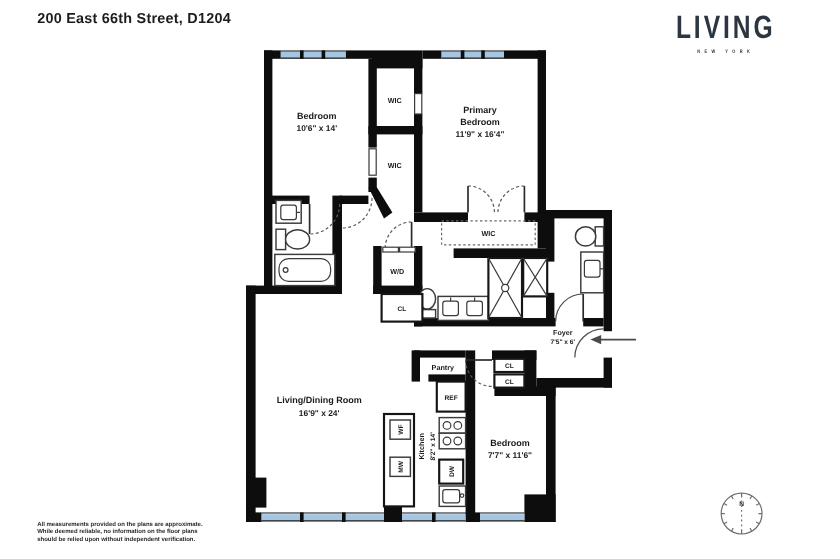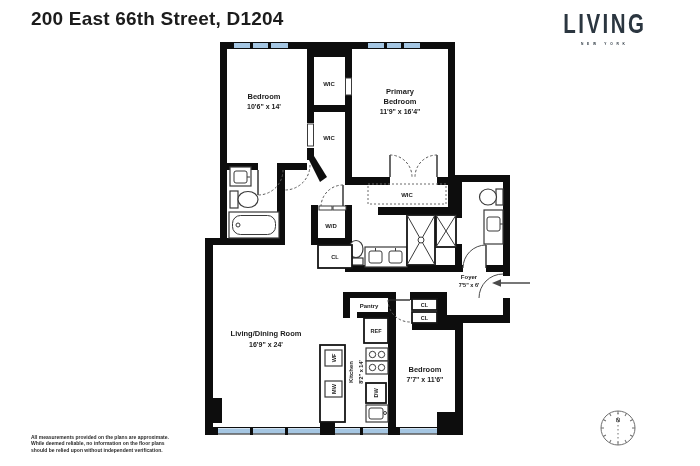--- a/index.html
+++ b/index.html
@@ -1,18 +1,18 @@
 <!DOCTYPE html>
 <html><head>
 <meta charset="utf-8">
 <style>
   html,body{margin:0;padding:0;background:#ffffff;}
   #canvas{position:relative;width:700px;height:466px;background:#fff;overflow:hidden;
           font-family:"Liberation Sans",sans-serif;}
-  #plan-title{position:absolute;left:31px;top:8px;font-size:19px;font-weight:700;color:#1c1c1c;letter-spacing:.2px;}
+  #plan-title{position:absolute;left:31px;top:8px;font-size:12px;font-weight:700;color:#1c1c1c;letter-spacing:.2px;}
   #logo{position:absolute;right:54px;top:10px;color:#2b3640;transform:scale(.82,1.08);transform-origin:top right;}
   #logo .brand{font-size:25px;font-weight:800;letter-spacing:3px;line-height:25px;}
   #logo .sub{font-size:4px;font-weight:700;letter-spacing:4.5px;text-align:center;margin-top:3px;}
   #disclaimer{position:absolute;left:31px;top:434px;font-size:5px;font-weight:700;color:#2a2a2a;line-height:6.3px;}
   svg{position:absolute;left:0;top:0;}
   .wall{fill:#0d0d0d;}
   .win{fill:#a5c6e2;}
   .wline{stroke:#0d0d0d;stroke-width:1;}
   .fix{fill:#ffffff;stroke:#3a3a3a;stroke-width:1.2;}
   .fix2{fill:#ffffff;stroke:#3a3a3a;stroke-width:1;}

